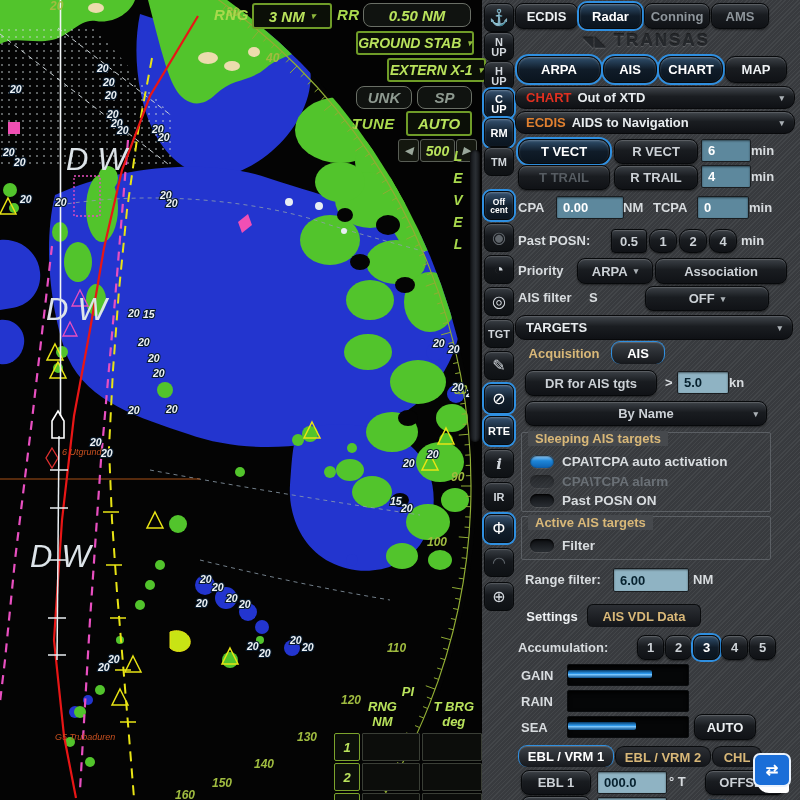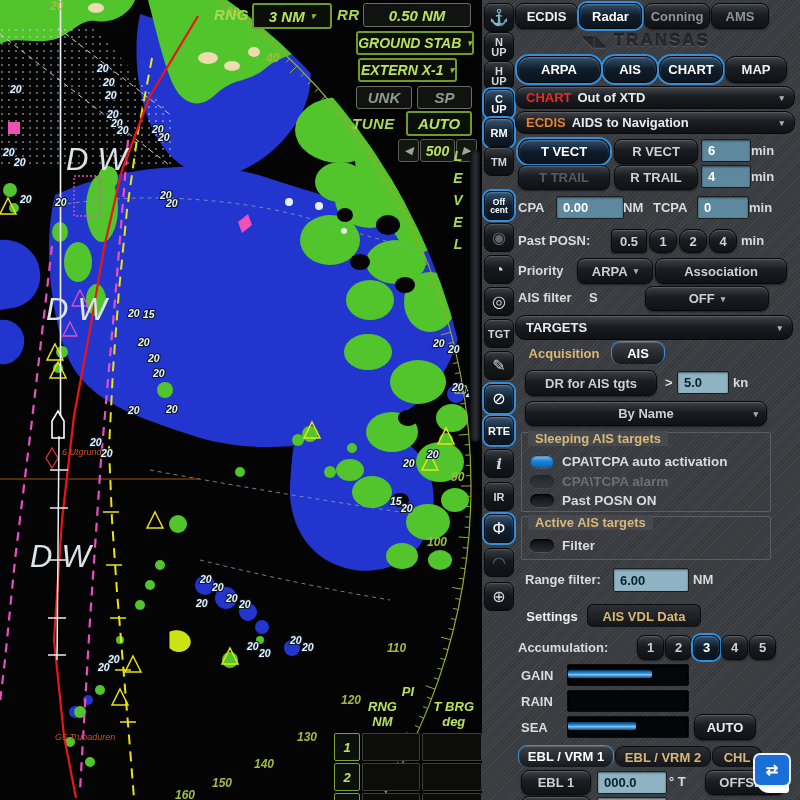--- a/index.html
+++ b/index.html
@@ -9,21 +9,21 @@
        background-image:repeating-linear-gradient(135deg,rgba(255,255,255,.04) 0 1px,rgba(0,0,0,.06) 1px 3px);}
   
   #radar{position:absolute;left:0;top:0;width:482px;height:800px;background:#030303;font-style:italic;}
   #rsvg{position:absolute;left:0;top:0;}
   .gl{position:absolute;color:#a9d94d;font-weight:bold;font-size:15px;letter-spacing:.5px;}
   .gbox{position:absolute;display:flex;align-items:center;justify-content:center;
         border:2px solid #6f9c28;border-radius:3px;background:#0b0f07;
         color:#b9e35c;font-weight:bold;font-size:15px;}
   .gbox .caret{margin-left:6px;font-size:9px;color:#8fb83c;}
   .grbox{position:absolute;display:flex;align-items:center;justify-content:center;
-        border:1px solid #6a6f66;border-radius:3px;background:#101310;
+        border:1px solid #6a6f66;border-radius:8px;background:#101310;
         color:#9fb06a;font-weight:bold;font-size:15px;}
   .spin{position:absolute;display:flex;align-items:center;justify-content:center;
         border:1px solid #585d55;border-radius:3px;background:#14170f;
         color:#9aa79a;font-size:11px;}
   #levelTrack{position:absolute;left:470px;top:150px;width:10px;height:292px;border-radius:5px;
         background:linear-gradient(90deg,#14161a,#2a2e33 55%,#17191d);box-shadow:inset 0 0 3px #000;}
   #levelLabel{position:absolute;left:450px;top:148px;color:#a9d94d;font-weight:bold;font-size:14px;
         writing-mode:vertical-lr;text-orientation:upright;letter-spacing:6px;}
   
   #pi{position:absolute;left:334px;top:684px;width:148px;color:#b9e35c;font-size:13px;font-weight:bold;}
@@ -436,21 +436,21 @@
     <div class="gbox" style="left:252px;top:3px;width:76px;height:22px;">
       <span>3 NM</span>
       <span class="caret">▾</span>
     </div>
     <div class="gl" style="left:337px;top:6px;">RR</div>
     <div class="grbox" style="left:363px;top:3px;width:106px;height:22px;color:#b9e35c;">0.50 NM</div>
     <div class="gbox" style="left:356px;top:31px;width:114px;height:20px;font-size:14px;">
       <span>GROUND STAB</span>
       <span class="caret">▾</span>
     </div>
-    <div class="gbox" style="left:358px;top:58px;width:95px;height:20px;font-size:14px;">
+    <div class="gbox" style="left:387px;top:58px;width:95px;height:20px;font-size:14px;">
       <span>EXTERN X-1</span>
       <span class="caret">▾</span>
     </div>
     <div class="grbox" style="left:356px;top:86px;width:54px;height:21px;color:#8e9a90;">UNK</div>
     <div class="grbox" style="left:417px;top:86px;width:53px;height:21px;color:#8e9a90;">SP</div>
     <div class="gl" style="left:352px;top:115px;">TUNE</div>
     <div class="gbox" style="left:406px;top:111px;width:62px;height:21px;">AUTO</div>
     <div class="spin" style="left:398px;top:139px;width:19px;height:21px;">◀</div>
     <div class="spin" style="left:420px;top:139px;width:33px;height:21px;color:#b9e35c;font-size:14px;font-weight:bold;">500</div>
     <div class="spin" style="left:456px;top:139px;width:19px;height:21px;">▶</div>
@@ -616,21 +616,21 @@
       <span>TARGETS</span>
       <span class="caret">▾</span>
     </div>
 
     <div class="tab plain tan" style="left:6px;top:343px;width:90px;height:20px;color:#d9b878;">Acquisition</div>
     <div class="tab sel" style="left:98px;top:341px;width:52px;height:22px;border-radius:9px;">AIS</div>
 
     <div class="btn" style="left:12px;top:370px;width:130px;height:24px;">DR for AIS tgts</div>
     <div class="lbl" style="left:152px;top:375px;">&gt;</div>
     <div class="inp light" style="left:164px;top:371px;width:44px;height:21px;">5.0</div>
-    <div class="lbl" style="left:208px;top:375px;padding-left:12px;">kn</div>
+    <div class="lbl" style="left:216px;top:375px;">kn</div>
 
     <div class="btn" style="left:12px;top:401px;width:240px;height:23px;">
       <span>By Name</span>
       <span class="caret" style="position:absolute;right:8px;">▾</span>
     </div>
 
     <div class="grp" style="left:8px;top:516px;width:248px;height:42px;">
       <span class="grp-title">Active AIS targets</span>
       <div class="tgl" style="left:8px;top:22px;"></div>
       <div class="lbl" style="left:40px;top:21px;font-size:13.5px;">Filter</div>

